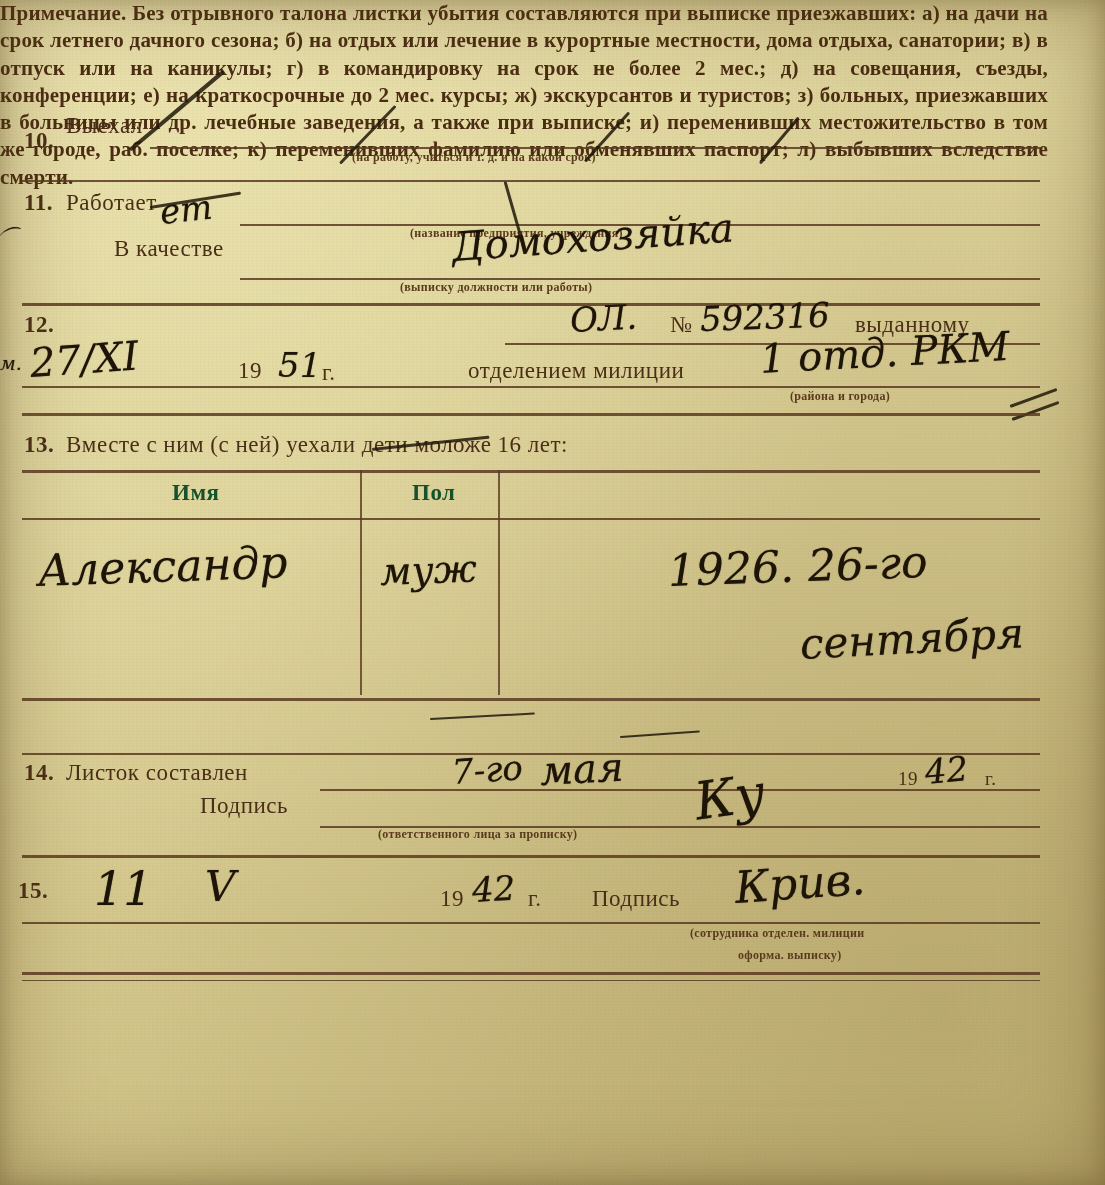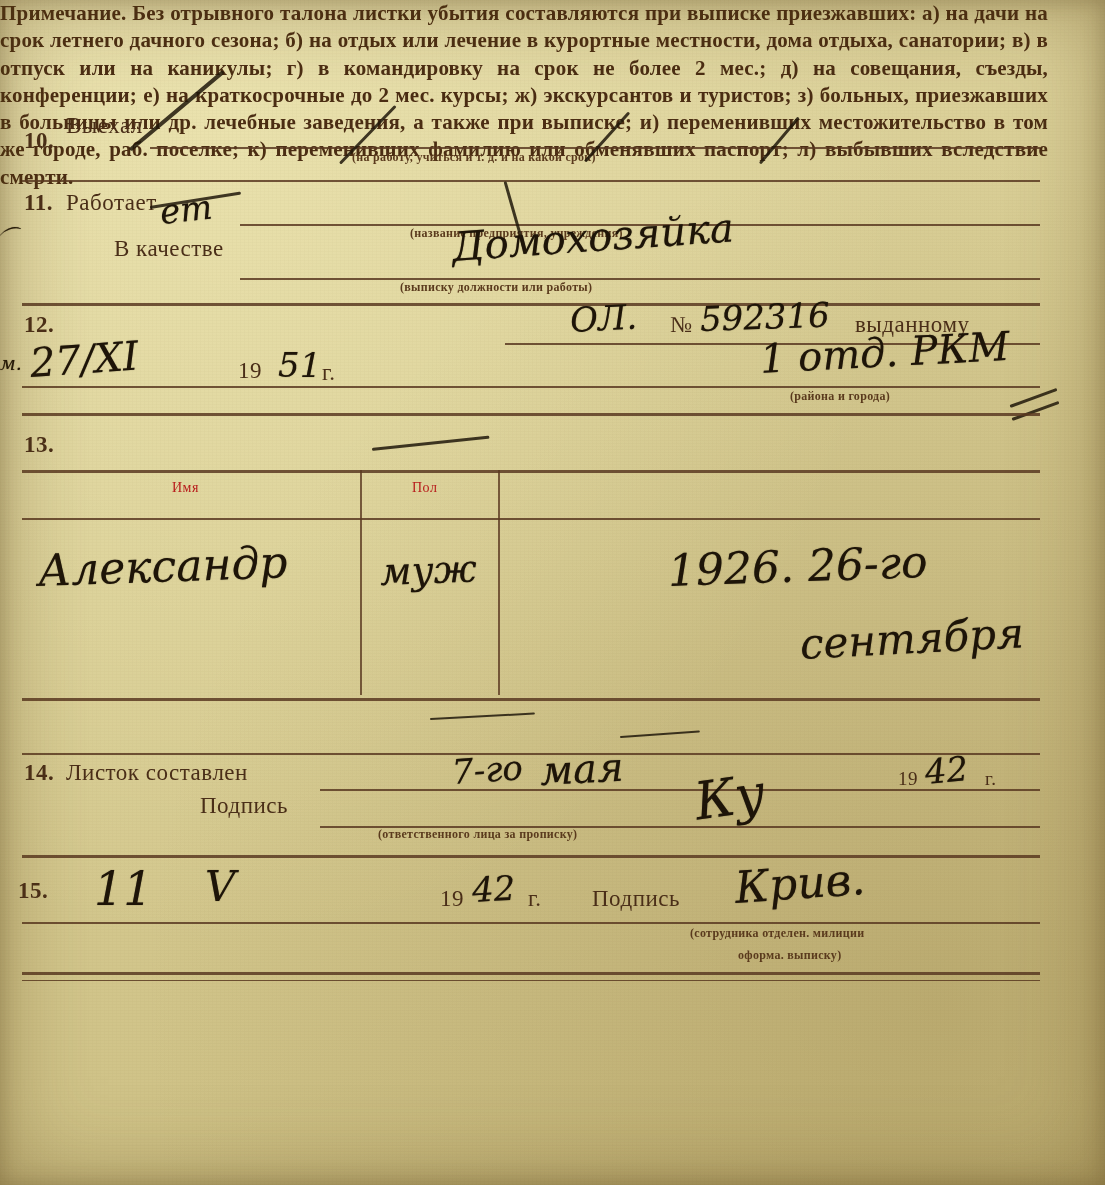--- a/index.html
+++ b/index.html
@@ -60,23 +60,23 @@
   .lbl {
     font-size: 23px;
   }
   .caption {
     font-size: 12px;
     font-weight: 700;
     color: #5a3a1d;
     letter-spacing: .3px;
   }
   .thead {
-    font-size: 14px;
-    font-weight: 400;
-    color: #b91c1c;
+    font-size: 23px;
+    font-weight: 700;
+    color: #14532d;
   }
   .note {
     font-size: 15.5px;
     font-weight: 700;
     color: #4b2d13;
     line-height: 1.22;
     letter-spacing: .2px;
     white-space: normal;
   }
   .note.small {
@@ -162,29 +162,31 @@
   <div class="hand mid ink" style="left:570px; top:300px; transform:rotate(-3deg);">ОЛ.</div>
   <div class="printed lbl" style="left:670px; top:312px;">№</div>
   <div class="hand mid ink" style="left:700px; top:299px; transform:rotate(-2deg);">592316</div>
   <div class="printed lbl" style="left:855px; top:312px;">выданному</div>
   <div class="rule" style="left:505px; top:343px; width:535px;"></div>
 
   <div class="hand big ink" style="left:30px; top:340px; transform:rotate(-4deg);">27/XI</div>
   <div class="printed lbl" style="left:238px; top:358px;">19</div>
   <div class="hand mid ink" style="left:278px; top:345px;">51</div>
   <div class="printed lbl" style="left:322px; top:360px;">г.</div>
+  <div class="printed lbl" style="left:468px; top:358px;">отделением милиции</div>
   <div class="hand big ink" style="left:760px; top:336px; transform:rotate(-3deg);">1 отд. РКМ</div>
   <div class="rule" style="left:22px; top:386px; width:1018px;"></div>
   <div class="printed caption" style="left:790px; top:389px;">(района и города)</div>
   <div class="hand tiny ink" style="left:0px; top:352px;">м.</div>
   <div class="stroke" style="left:1010px; top:405px; width:50px; transform:rotate(-20deg);"></div>
   <div class="stroke" style="left:1012px; top:418px; width:50px; transform:rotate(-20deg);"></div>
   <div class="rule thick" style="left:22px; top:413px; width:1018px;"></div>
 
   <div class="printed lbl-num" style="left:24px; top:432px;">13.</div>
+  <div class="printed lbl" style="left:66px; top:432px;">Вместе с ним (с ней) уехали дети моложе 16 лет:</div>
   <div class="stroke" style="left:372px; top:448px; width:118px; transform:rotate(-6deg);"></div>
 
   <div class="rule thick" style="left:22px; top:470px; width:1018px;"></div>
   <div class="printed thead" style="left:172px; top:480px;">Имя</div>
   <div class="printed thead" style="left:412px; top:480px;">Пол</div>
   <div class="rule" style="left:22px; top:518px; width:1018px;"></div>
   <div class="vline" style="left:360px; top:470px; height:225px;"></div>
   <div class="vline" style="left:498px; top:470px; height:225px;"></div>
 
   <div class="hand big ink" style="left:38px; top:545px; transform:rotate(-2deg); font-size:44px;">Александр</div>

